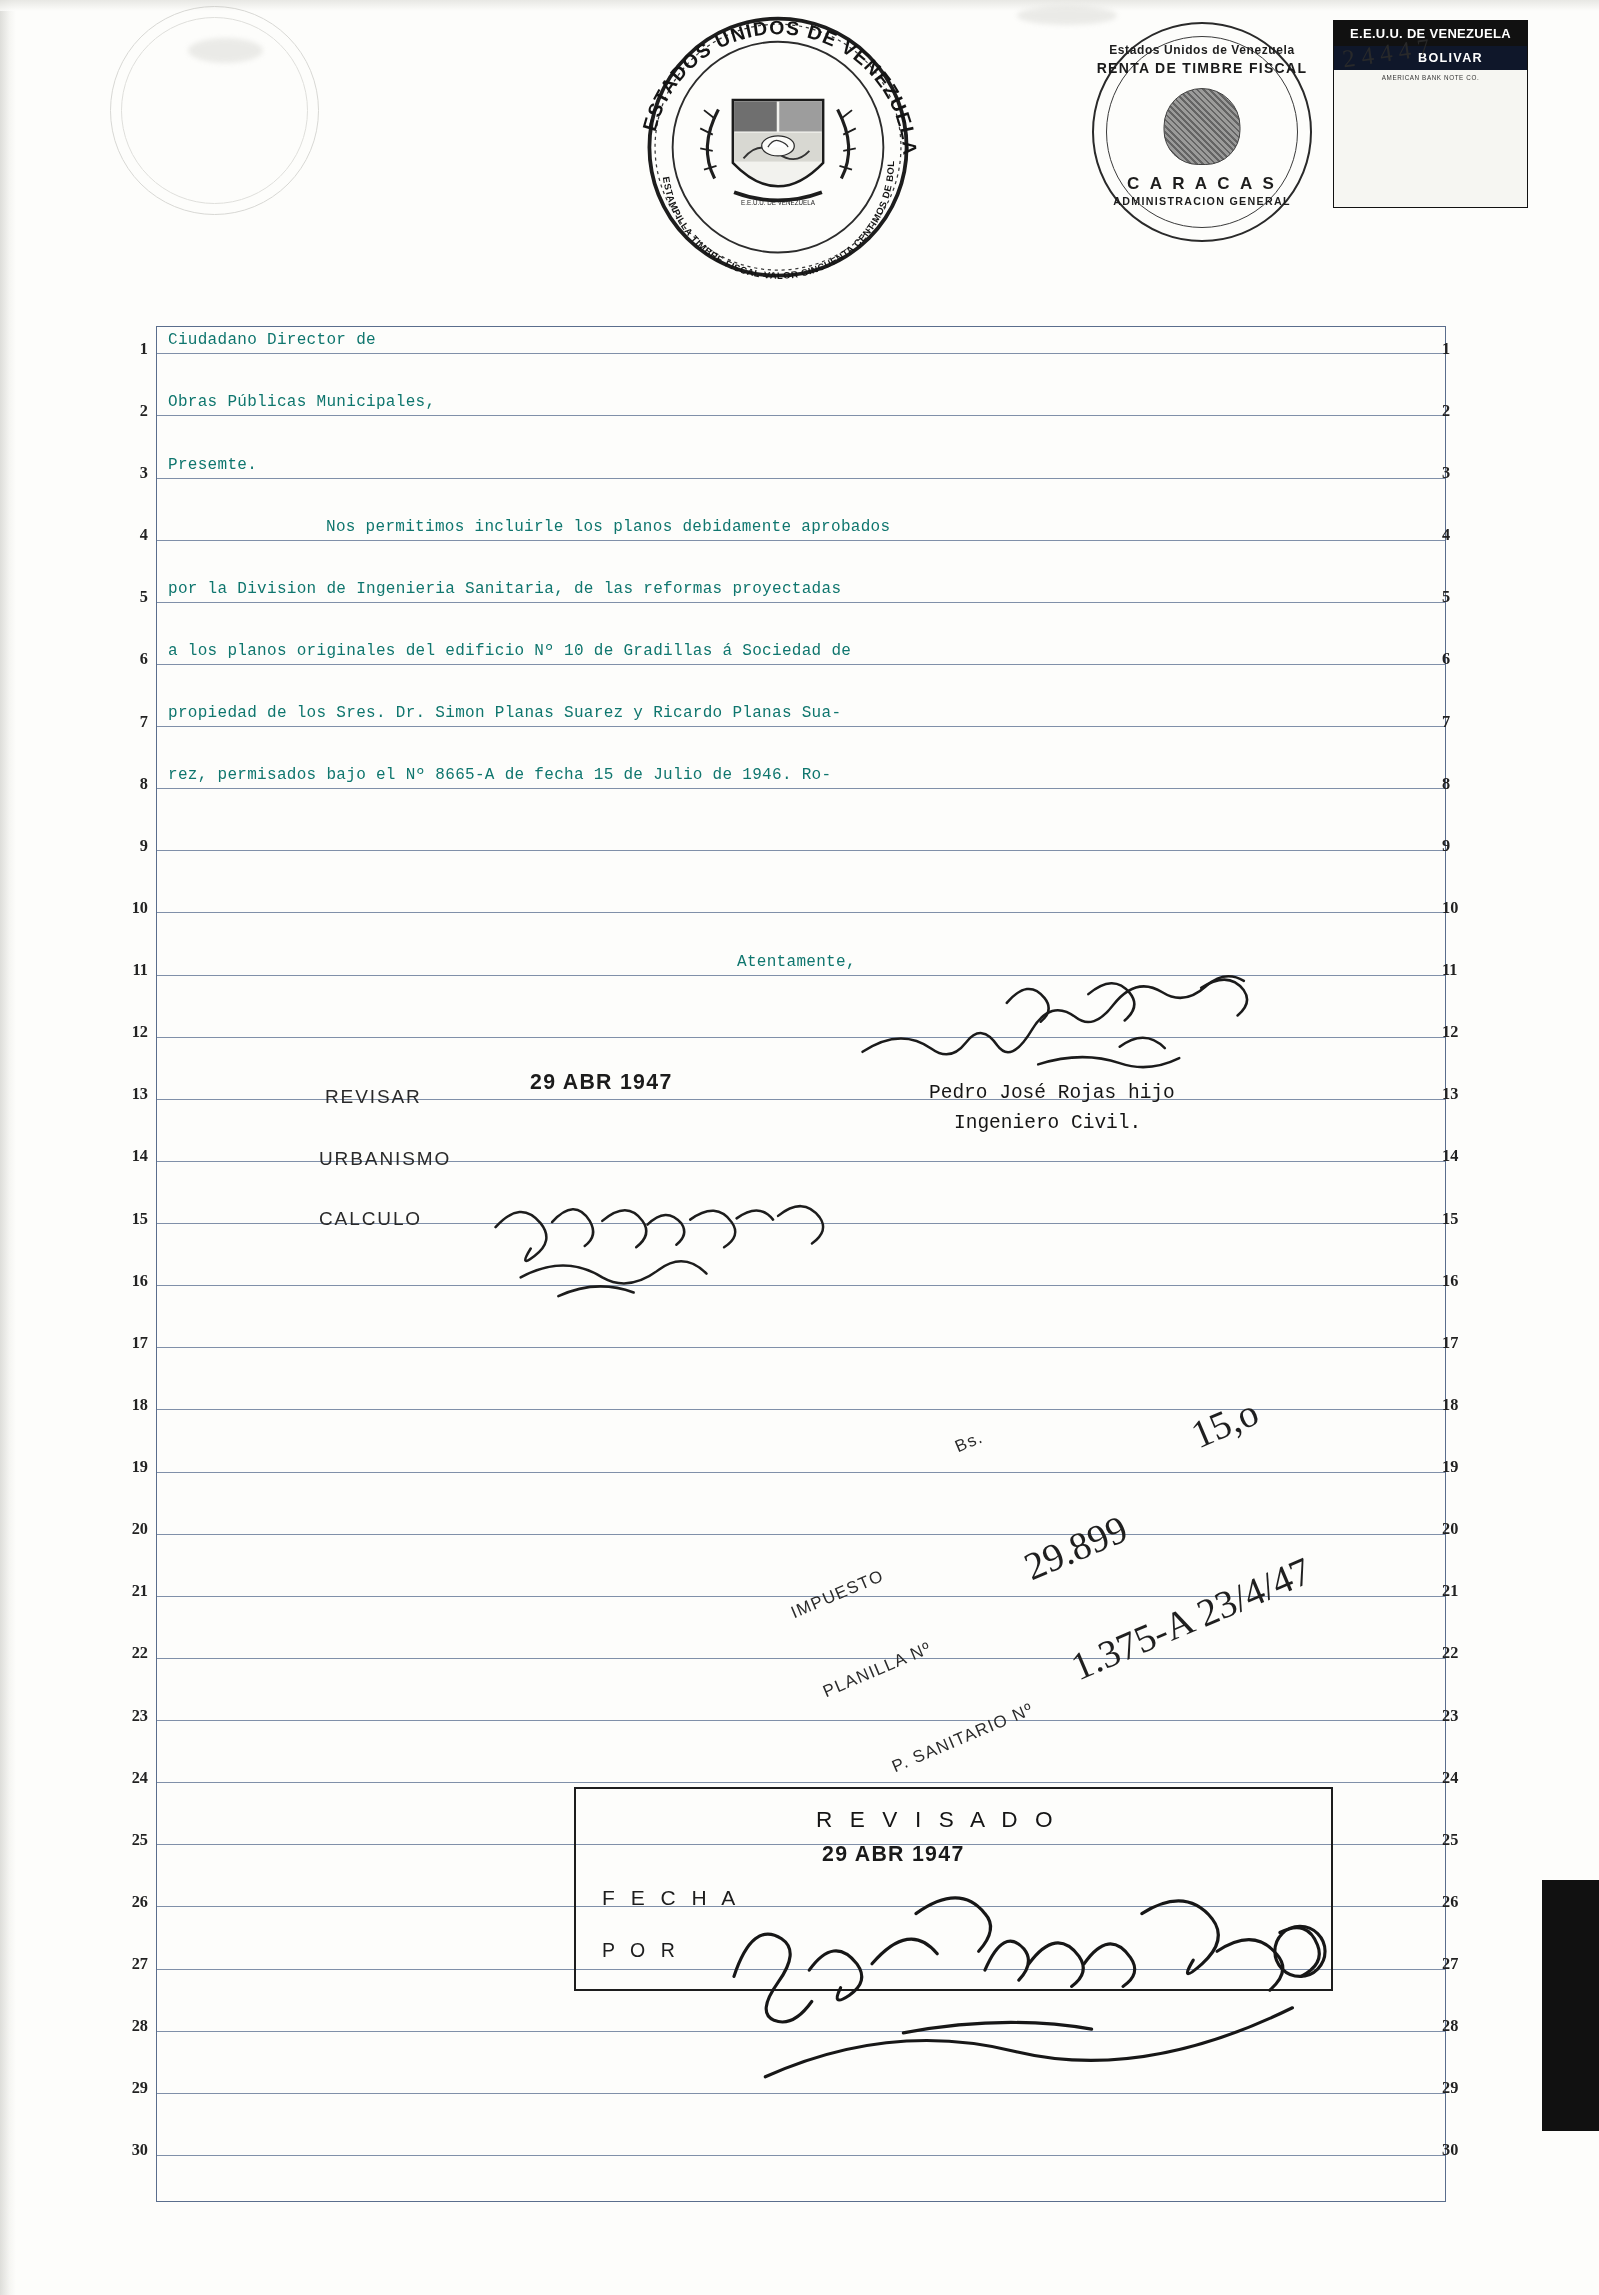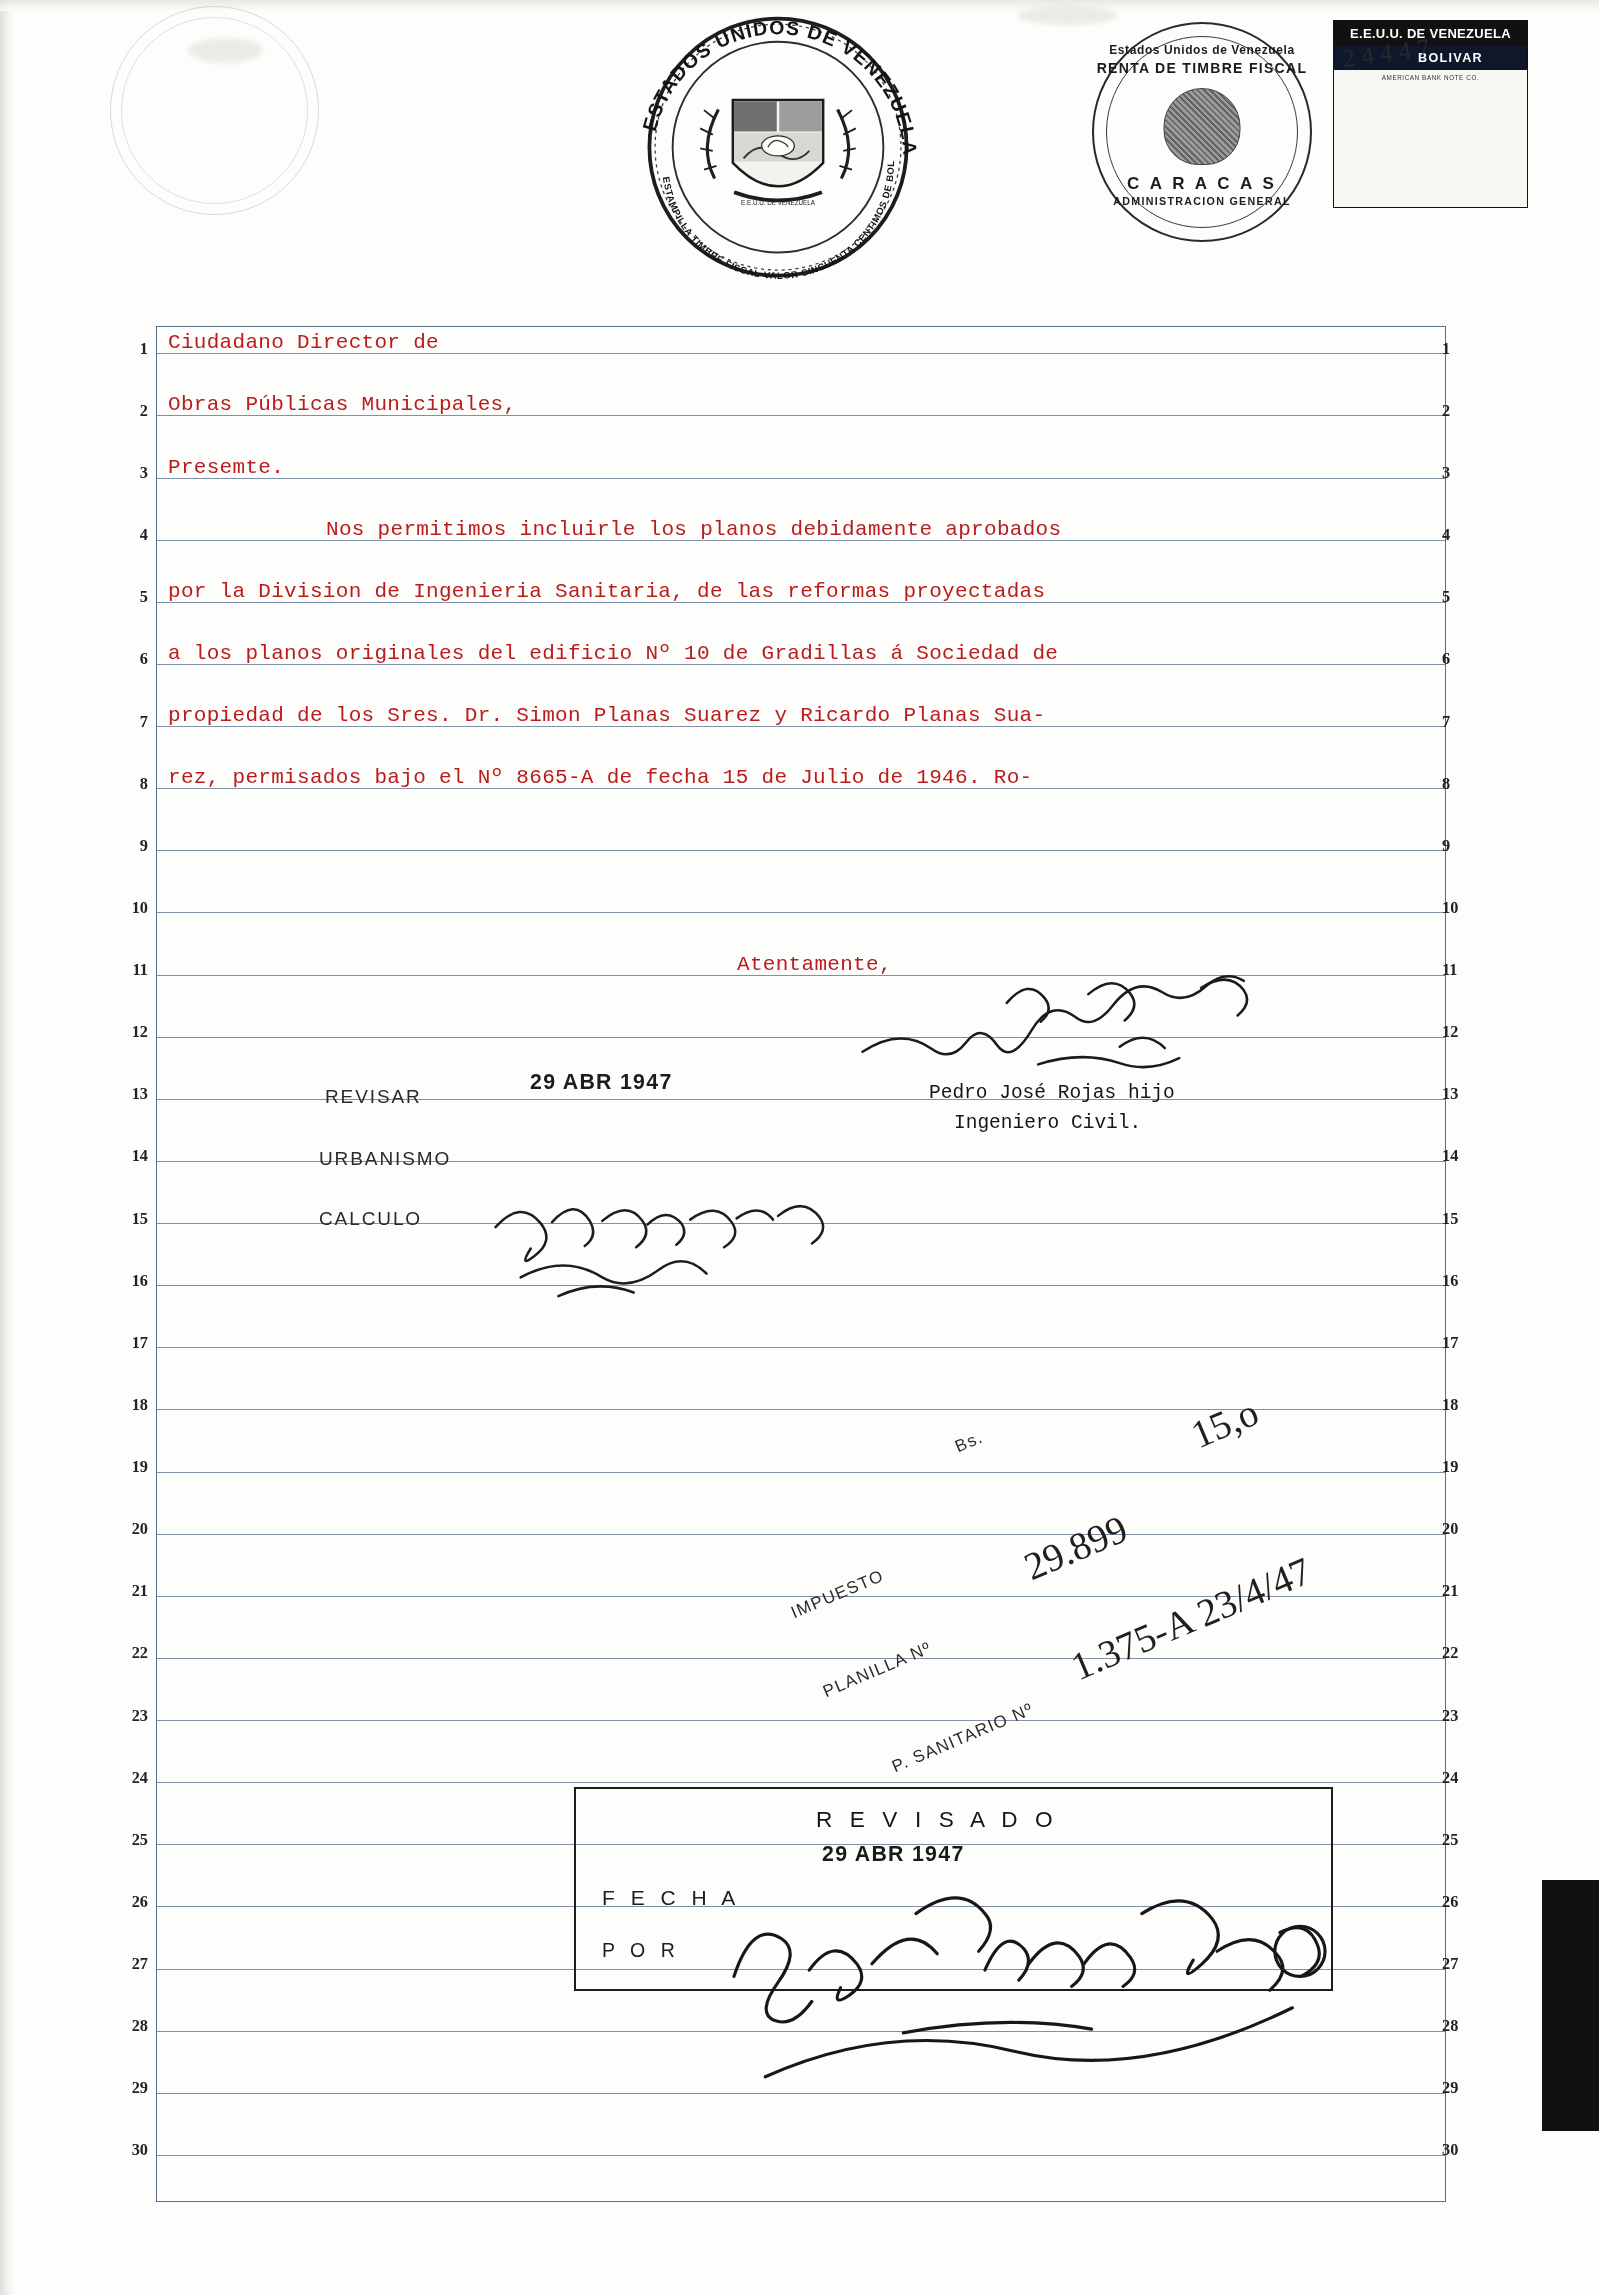--- a/index.html
+++ b/index.html
@@ -230,23 +230,23 @@
     font-weight: bold;
     color: #222;
   }
   .num-left { left: 119px; text-align: right; width: 29px; }
   .num-right { left: 1442px; width: 29px; }
 
   .line-text {
     position: absolute;
     left: 168px;
     font-family: "Liberation Mono", monospace;
-    font-size: 21px;
+    font-size: 16px;
     letter-spacing: 0.3px;
-    color: #b91c1c;
+    color: #0f766e;
     white-space: pre;
   }
   .indent { left: 326px; }
   .center-at { left: 737px; }
 
   
   .sig-name {
     position: absolute;
     left: 929px;
     font-family: "Liberation Mono", monospace;

